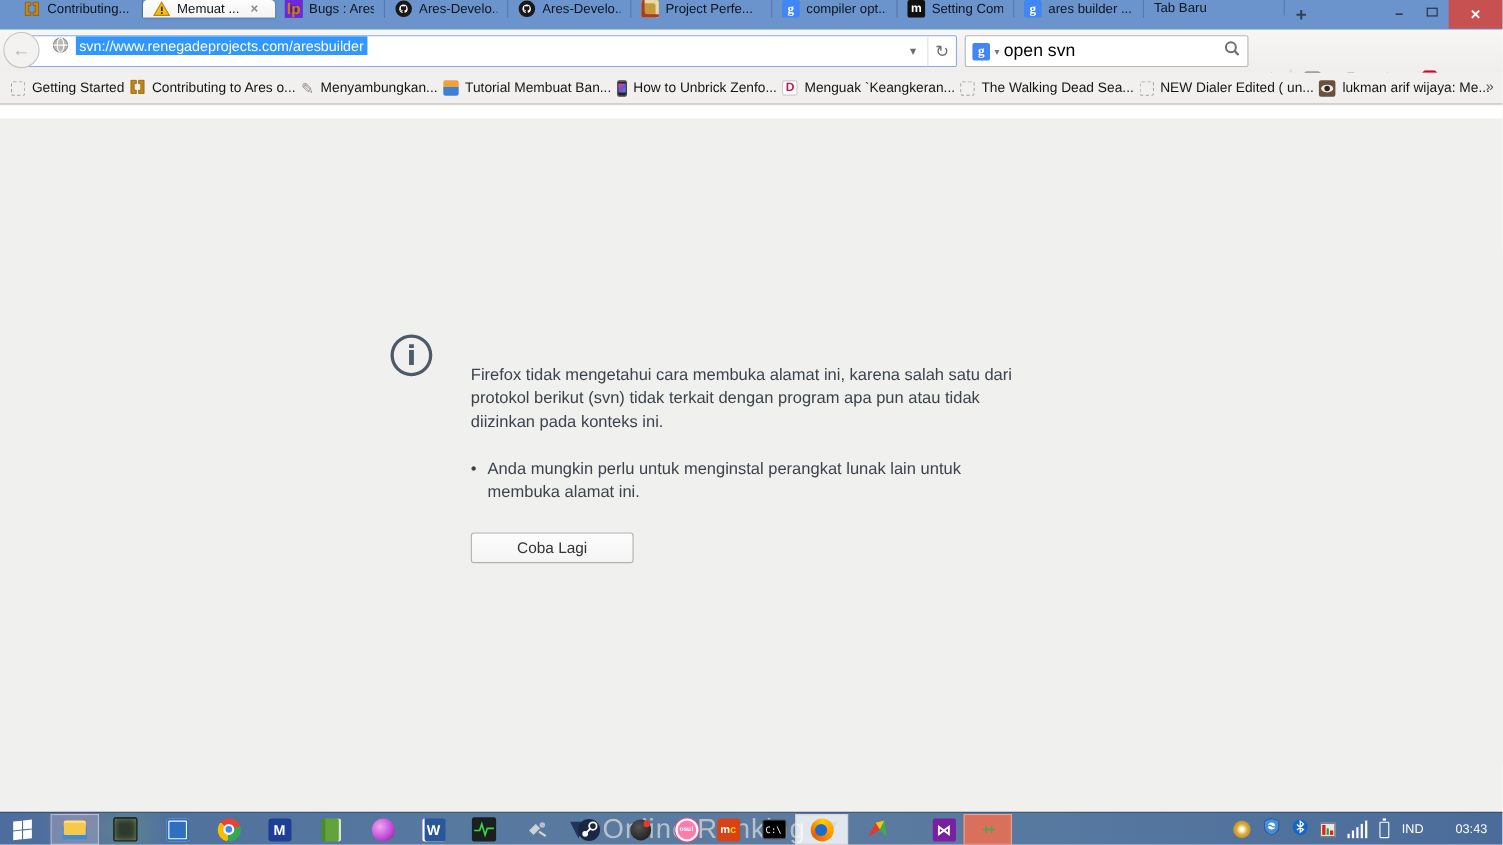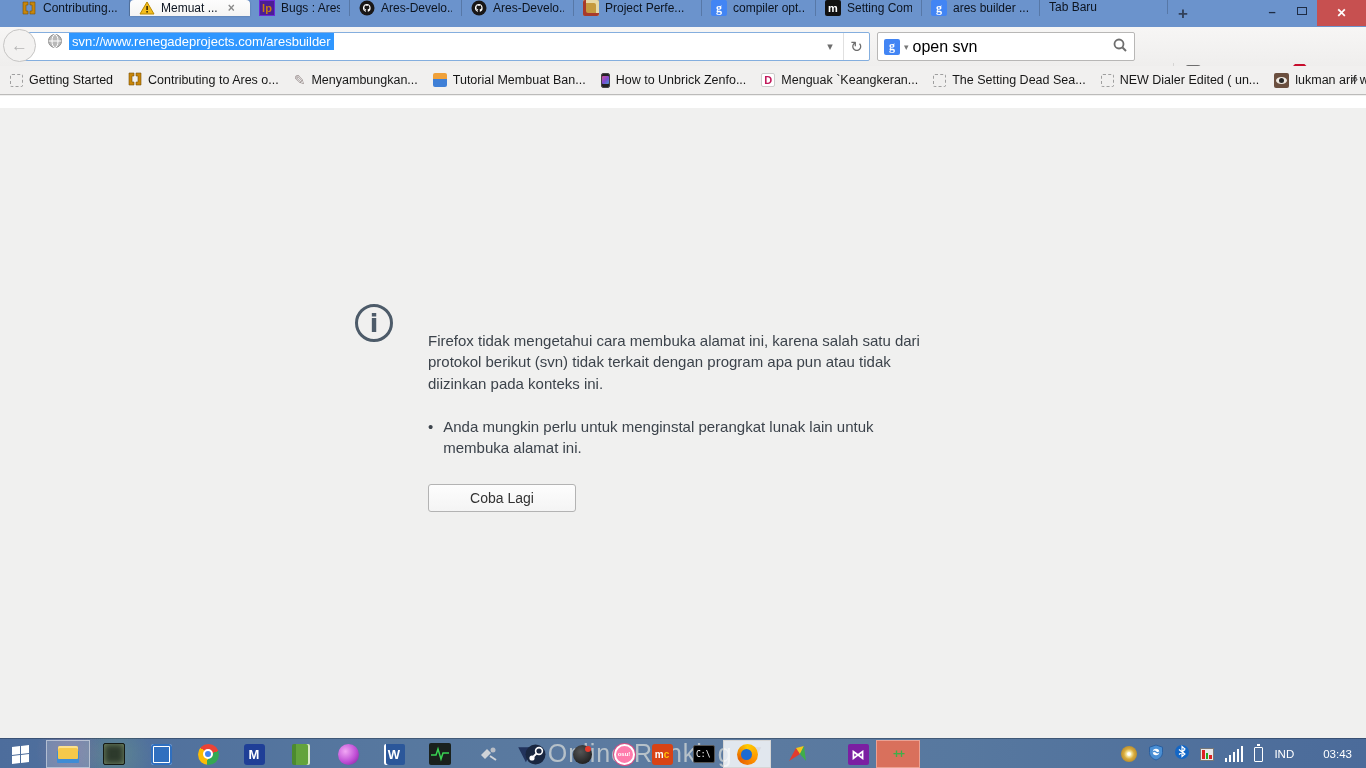--- a/index.html
+++ b/index.html
@@ -10,21 +10,21 @@
   #titlebar { position:absolute; top:0; left:0; width:1366px; height:27px; background:#6b93cc; }
   .tabstrip { position:absolute; left:12px; top:0; height:37px; display:flex; align-items:flex-start; }
   .tab { position:relative; display:flex; align-items:center; gap:6px; padding:0 9px; font-size:12px; color:#0c1420; cursor:default; border-right:1px solid rgba(0,0,0,0.18); }
   .tab .tab-title { white-space:nowrap; overflow:hidden; }
   .tab.active { background:linear-gradient(#fdfdfd,#f5f4f3); border-radius:4px 4px 0 0; border-right:none; box-shadow:0 0 2px rgba(0,0,0,0.25); z-index:2; }
   .tab.active + .tab { border-left:none; }
   .tab-close { margin-left:4px; color:#8a8a8a; font-size:12px; font-weight:bold; }
   .favicon { width:16px; height:16px; display:flex; align-items:center; justify-content:center; flex:0 0 16px; }
   .fav-google { background:#4285f4; border-radius:2px; color:#fff; font-size:12px; font-weight:bold; font-family:"Liberation Serif",serif; }
   .fav-moz { background:#111; border-radius:2px; color:#fff; font-size:11px; font-weight:bold; }
-  .fav-lp { background:#4c1d95; border:1px solid #6d28d9; color:#c77f10; font-size:11px; font-weight:bold; }
+  .fav-lp { background:#4c1d95; border:5px solid #6d28d9; color:#c77f10; font-size:14px; font-weight:bold; }
   .fav-ppm { background:#c59a3f; border-radius:2px; box-shadow:inset 3px -3px 0 #a83a2a, inset -3px 3px 0 #e7d9a8; }
   .newtab-btn { width:30px; height:27px; display:flex; align-items:center; justify-content:center; color:#32415a; font-size:17px; font-weight:bold; }
   #win-controls { position:absolute; right:0; top:0; height:26px; display:flex; align-items:flex-start; }
   .wc { width:30px; height:22px; display:flex; align-items:center; justify-content:center; color:#1e2c44; font-weight:bold; font-size:13px; }
   .wc-restore-glyph { position:relative; width:10px; height:8px; border:1px solid #1e2c44; background:#6b93cc; }
   .wc-restore-glyph::before { content:""; position:absolute; left:2px; top:-4px; width:10px; height:8px; border:1px solid #1e2c44; z-index:-1; }
   .wc-close { width:49px; height:26px; background:#c75050; color:#fff; font-size:12px; }
 
   
   #navbar { position:absolute; top:27px; left:0; width:1366px; height:39px; background:linear-gradient(#f7f6f5,#efeeed); }
@@ -41,21 +41,21 @@
   #searchbox .query { flex:1; font-size:16px; color:#000; }
   .nav-btn { position:absolute; top:32px; width:30px; height:30px; display:flex; align-items:center; justify-content:center; color:#6e6e6e; }
   .star-glyph { font-size:20px; line-height:1; }
   .nav-divider { position:absolute; left:1173px; top:36px; width:1px; height:22px; background:#d5d4d3; }
   .abp-badge { width:21px; height:21px; background:#c70d2c; color:#fff; font-size:7px; font-weight:bold; display:flex; align-items:center; justify-content:center; clip-path:polygon(30% 0,70% 0,100% 30%,100% 70%,70% 100%,30% 100%,0 70%,0 30%); }
   .abp-caret { font-size:9px; color:#555; margin-left:2px; }
   .burger { display:flex; flex-direction:column; gap:3px; }
   .burger span { display:block; width:18px; height:2.5px; background:#6e6e6e; border-radius:1px; }
 
   
-  #bookmarksbar { position:absolute; top:66px; left:0; width:1366px; height:29px; background:#f1f0ef; border-bottom:1px solid #bcbbba; display:flex; align-items:center; padding:0 10px; gap:15px; }
+  #bookmarksbar { position:absolute; top:66px; left:0; width:1366px; height:29px; background:#f1f0ef; border-bottom:1px solid #bcbbba; display:flex; align-items:center; padding:0 10px; gap:5px; }
   .bm-item { display:flex; align-items:center; gap:6px; font-size:12.5px; color:#161616; white-space:nowrap; }
   .bm-default { width:13px; height:13px; border:1px dashed #9f9f9f; border-radius:2px; }
   .bm-feather { color:#9a8f8f; font-size:14px; }
   .bm-person { width:14px; height:14px; border-radius:2px; background:linear-gradient(180deg,#f0a13a 45%,#3f7fd6 45%); }
   .bm-phone { width:9px; height:15px; background:#222; border-radius:2px; box-shadow:inset 0 -3px 0 #222, inset 0 2px 0 #222; border:1px solid #444; background-image:linear-gradient(135deg,#e84d8a,#7b4dd1,#2bb3d0); background-clip:padding-box; }
   .bm-d { width:14px; height:14px; background:#fff; border:1px solid #ccc; color:#c2185b; font-weight:bold; font-size:11px; display:flex; align-items:center; justify-content:center; border-radius:2px; }
   .bm-eye { width:15px; height:15px; background:#6b4f3f; border-radius:2px; position:relative; }
   .bm-eye::after { content:""; position:absolute; left:2px; top:4px; width:11px; height:7px; background:#efe9e2; border-radius:50%; box-shadow:inset 0 0 0 5px rgba(239,233,226,0); }
   .bm-eye::before { content:""; position:absolute; left:5px; top:5px; width:5px; height:5px; background:#2a2a2a; border-radius:50%; z-index:1; }
   .bm-overflow { position:absolute; right:8px; top:5px; color:#555; font-size:13px; }
@@ -294,21 +294,21 @@
     <div class="bm-item">
       <span class="bm-phone"></span>
       <span>How to Unbrick Zenfo...</span>
     </div>
     <div class="bm-item">
       <span class="bm-d">D</span>
       <span>Menguak `Keangkeran...</span>
     </div>
     <div class="bm-item">
       <span class="bm-default"></span>
-      <span>The Setting Dead Sea...</span>
+      <span>The Walking Dead Sea...</span>
     </div>
     <div class="bm-item">
       <span class="bm-default"></span>
       <span>NEW Dialer Edited ( un...</span>
     </div>
     <div class="bm-item">
       <span class="bm-eye"></span>
       <span>lukman arif wijaya: Me...</span>
     </div>
     <div class="bm-overflow">»</div>

